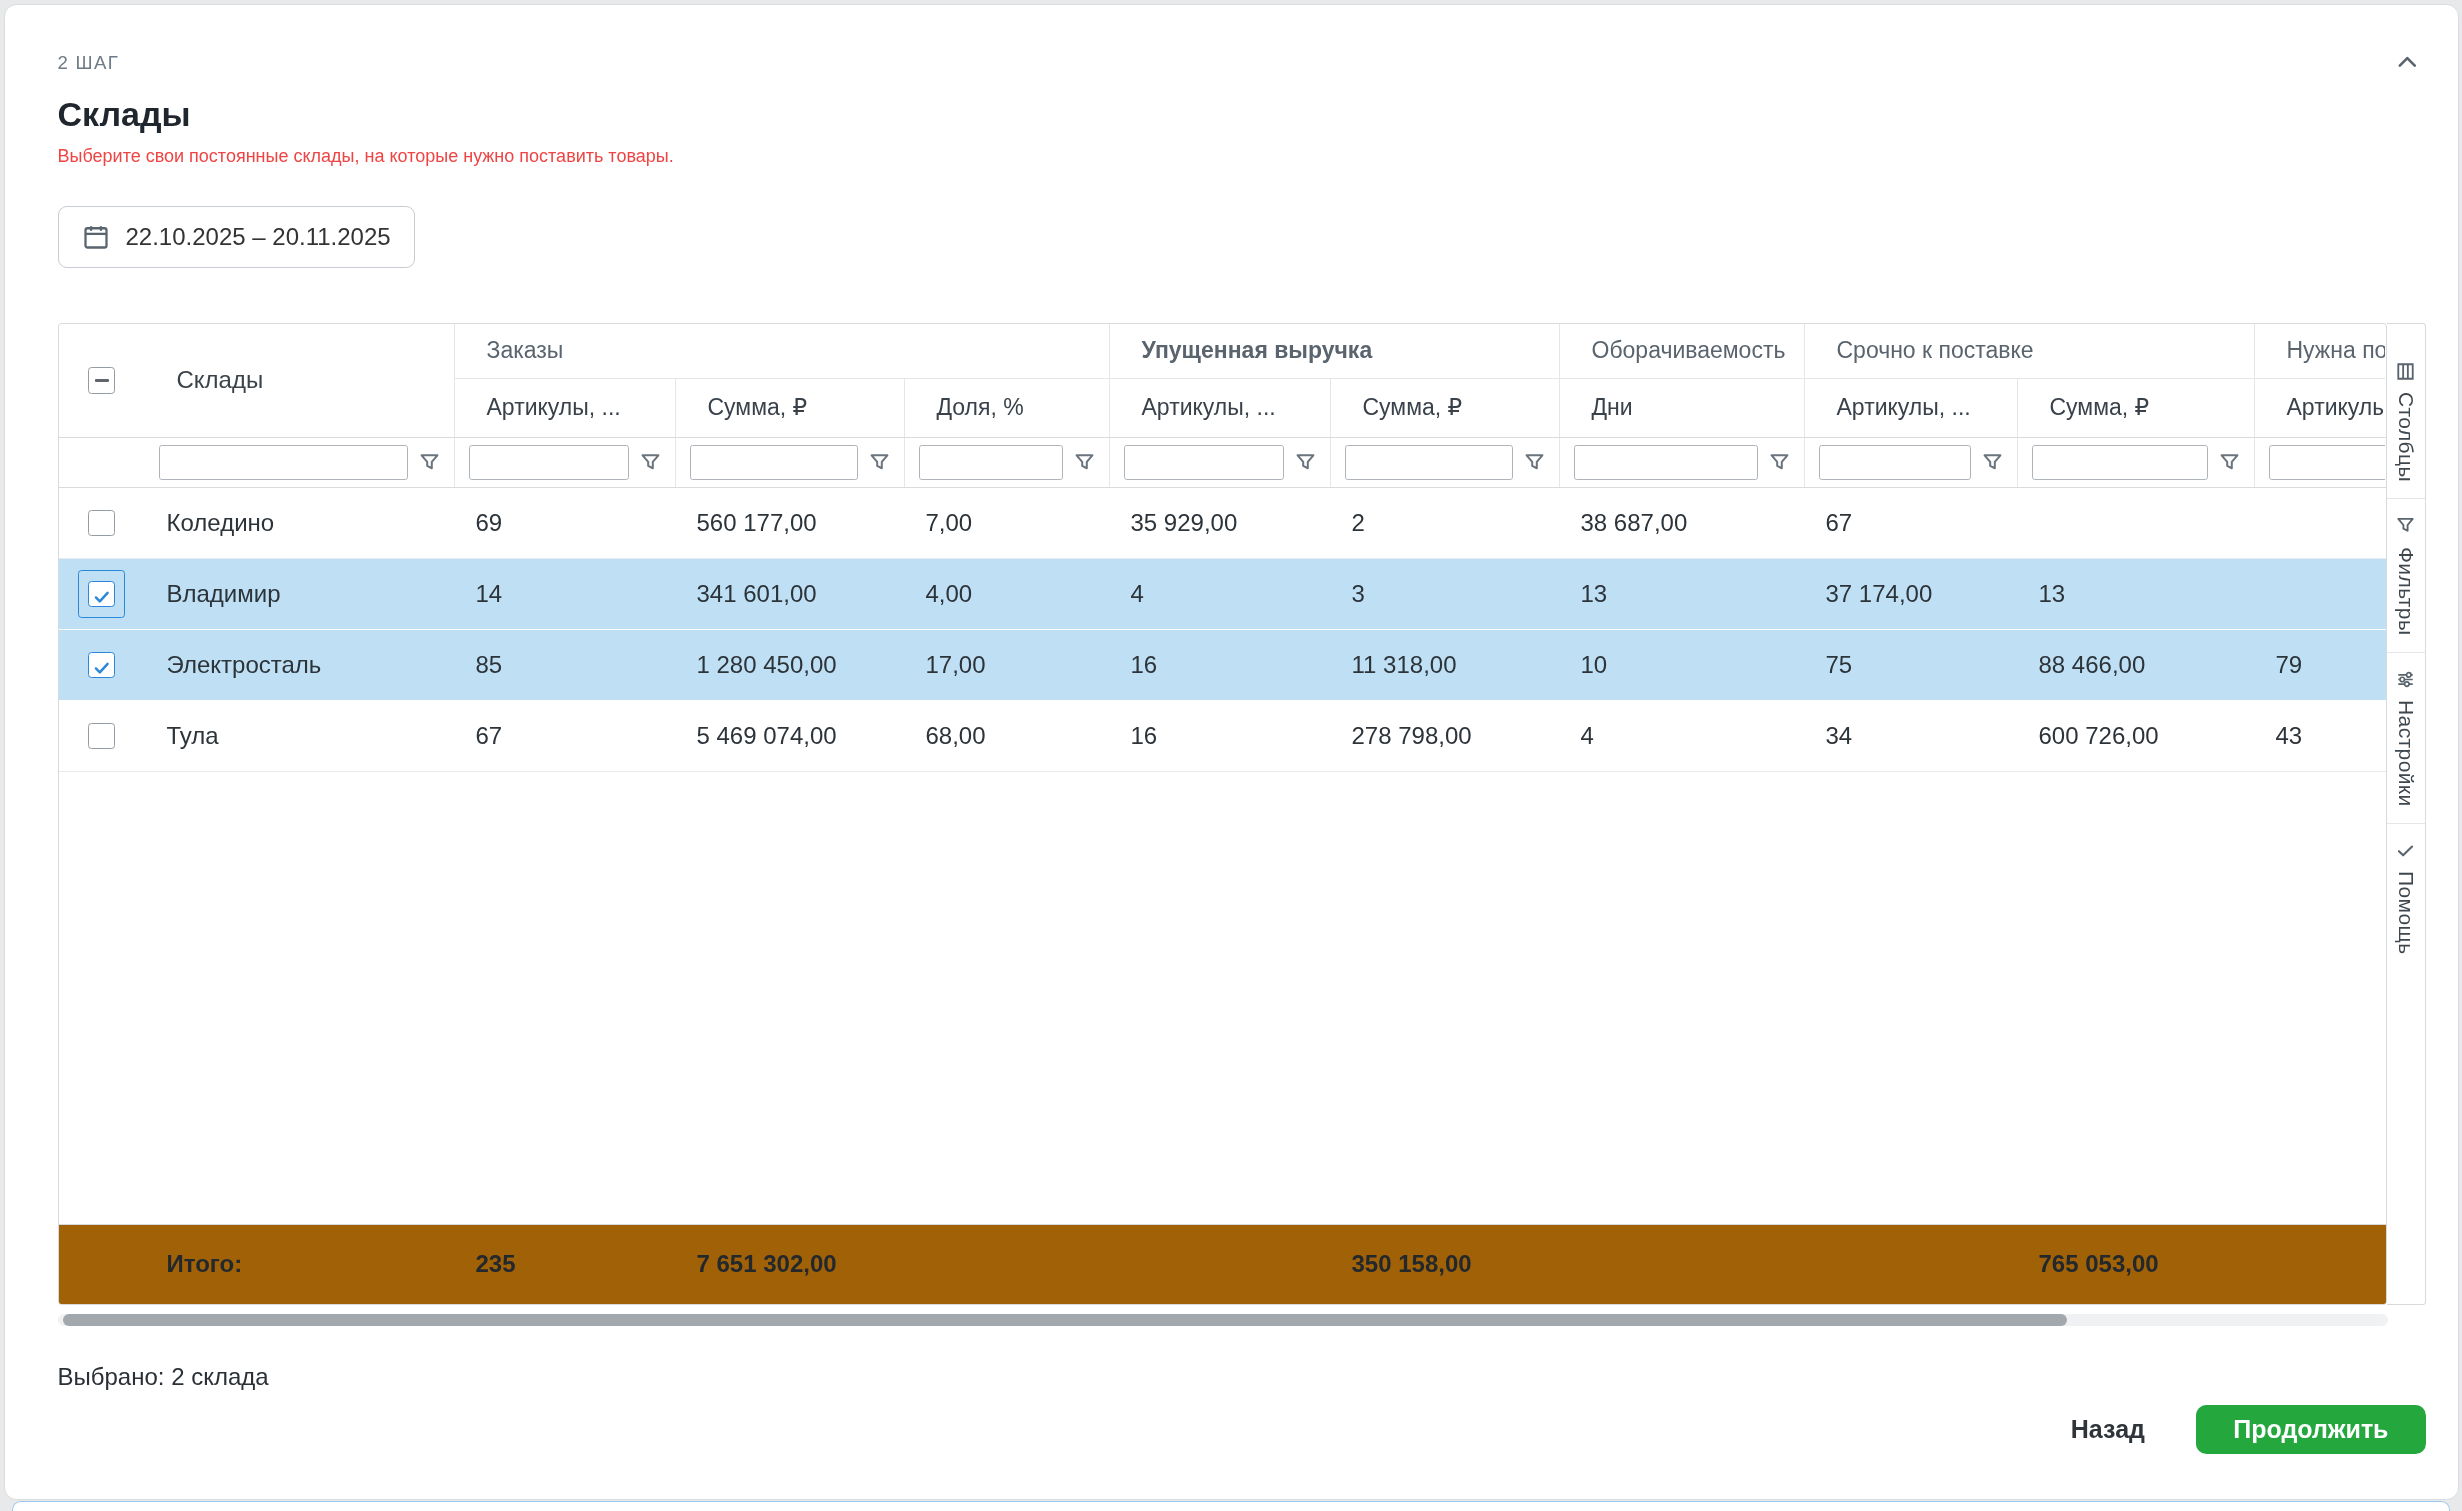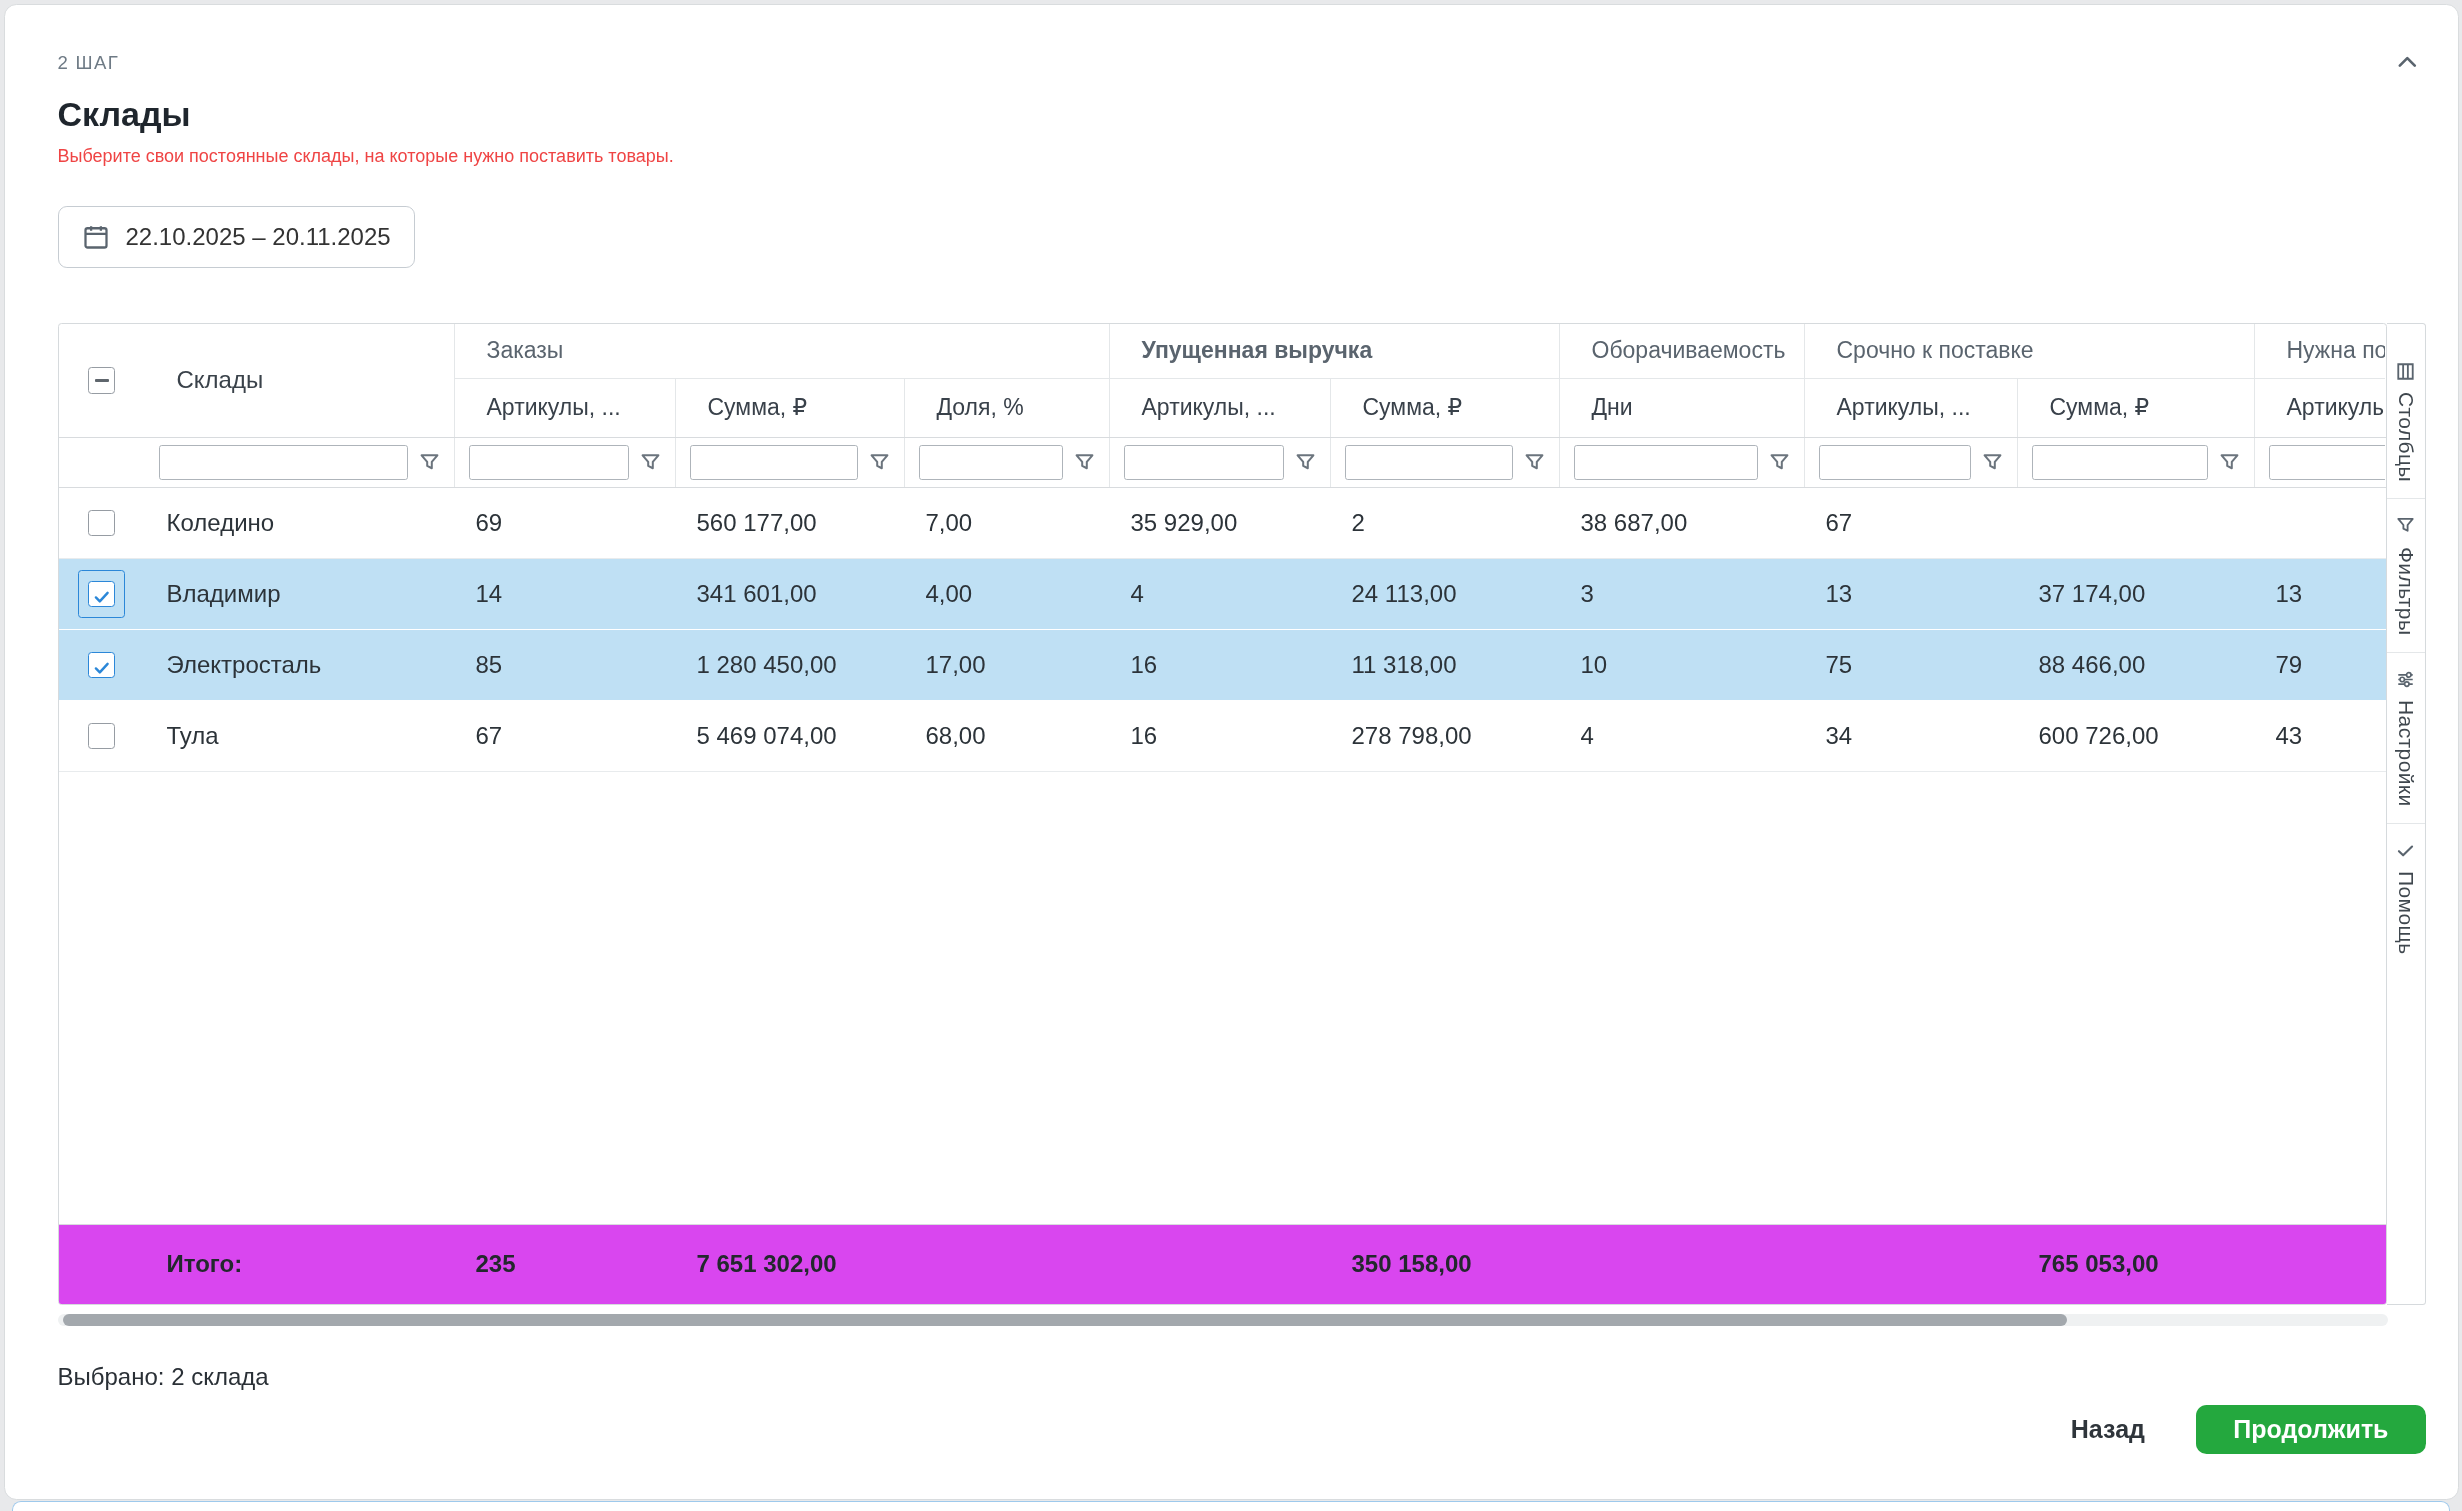--- a/index.html
+++ b/index.html
@@ -54,21 +54,21 @@
   .funnel{flex:0 0 auto;width:23px;height:23px;color:#6b747d;cursor:pointer;}
   .funnel svg{width:23px;height:23px;display:block;}
 
   .tbody{flex:0 0 auto;}
   .trow{height:71px;background:#fff;border-bottom:0.9px solid #e8ebed;cursor:pointer;}
   .trow.selected{background:var(--sel-blue);border-bottom:0.9px solid #ffffff;}
   .cell{display:flex;align-items:center;padding-left:22px;font-size:24px;color:#2c3339;
         overflow:hidden;white-space:nowrap;}
   .cell.ck{justify-content:center;padding-left:0;}
   .spacer{flex:1;background:#fff;}
-  .tfoot{height:80px;border-top:0.9px solid #d8dbde;flex:0 0 auto;background:#d946ef;}
+  .tfoot{height:80px;border-top:0.9px solid #d8dbde;flex:0 0 auto;background:#a16207;}
   .tfoot .cell{font-weight:700;color:#23282d;}
 
   .cbwrap{position:relative;width:26.6px;height:26.6px;}
   .ring{position:absolute;inset:-10.6px;border:1.8px solid var(--cb-blue);border-radius:3.5px;}
   .checkbox{width:26.6px;height:26.6px;border:1.8px solid #969ca3;border-radius:3.5px;background:#fff;
         display:flex;align-items:center;justify-content:center;cursor:pointer;}
   .checkbox.checked{border-color:var(--cb-blue);}
   .checkbox svg{width:19.5px;height:19.5px;color:var(--cb-blue);}
   .dash{width:14px;height:2.7px;background:#5f666d;border-radius:0.9px;}
 
@@ -267,21 +267,20 @@
                         <path d="M3.2 8.6l3.2 3.2 6.4-7" fill="none" stroke="currentColor" stroke-width="2" stroke-linecap="round" stroke-linejoin="round"></path>
                       </svg></span>
                   </div>
                 </div>
               </div>
               <div class="cell">Владимир</div>
               <div class="cell">14</div>
               <div class="cell">341 601,00</div>
               <div class="cell">4,00</div>
               <div class="cell">4</div>
-              <div class="cell">24 113,00</div>
               <div class="cell">3</div>
               <div class="cell">13</div>
               <div class="cell">37 174,00</div>
               <div class="cell">13</div>
             </div>
             <div class="trow selected">
               <div class="cell ck">
                 <div class="cbwrap">
                   <div class="checkbox checked">
                     <span style="width: 19.5px; height: 19.5px; display: block;"><svg viewBox="0 0 16 16">

